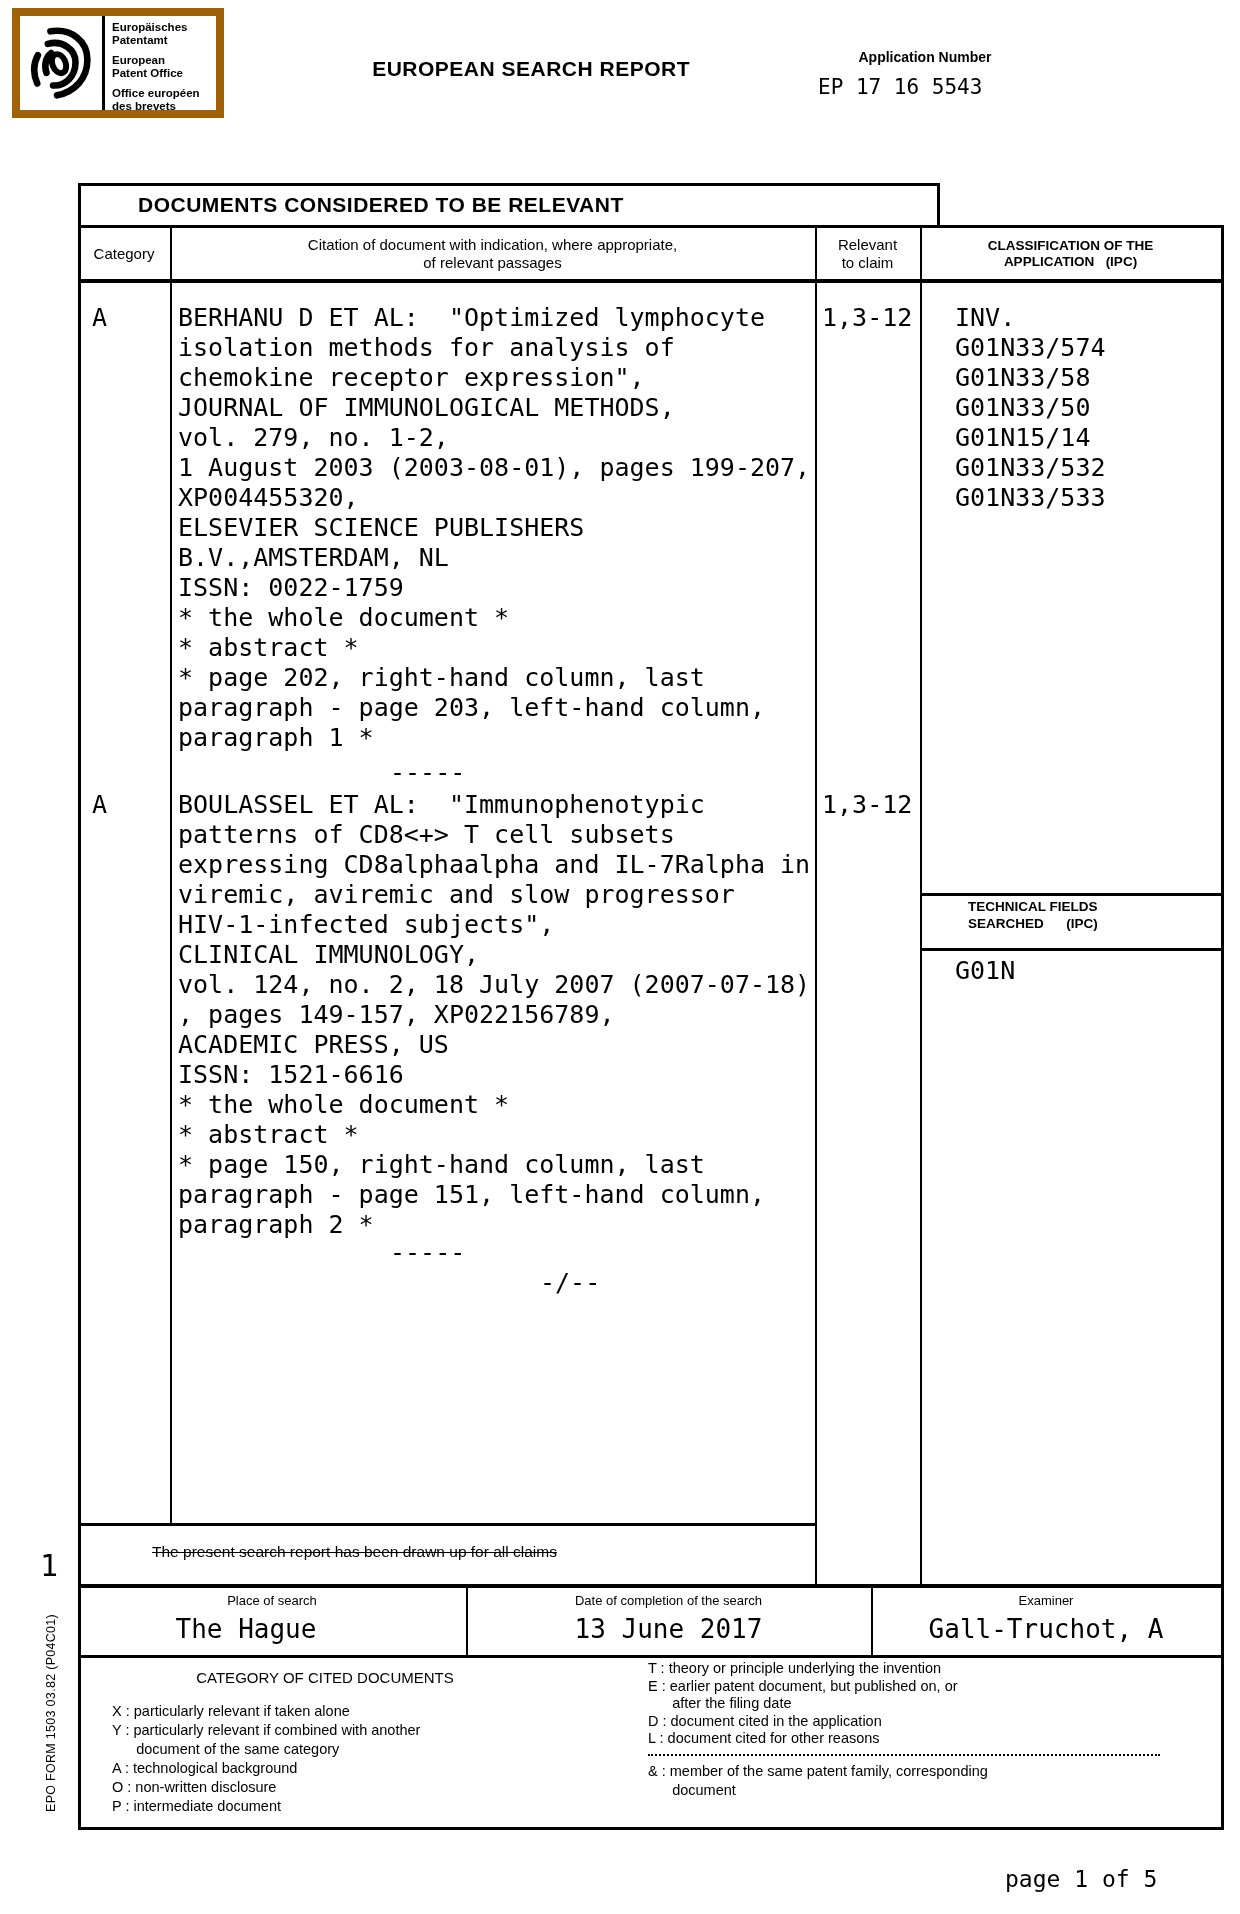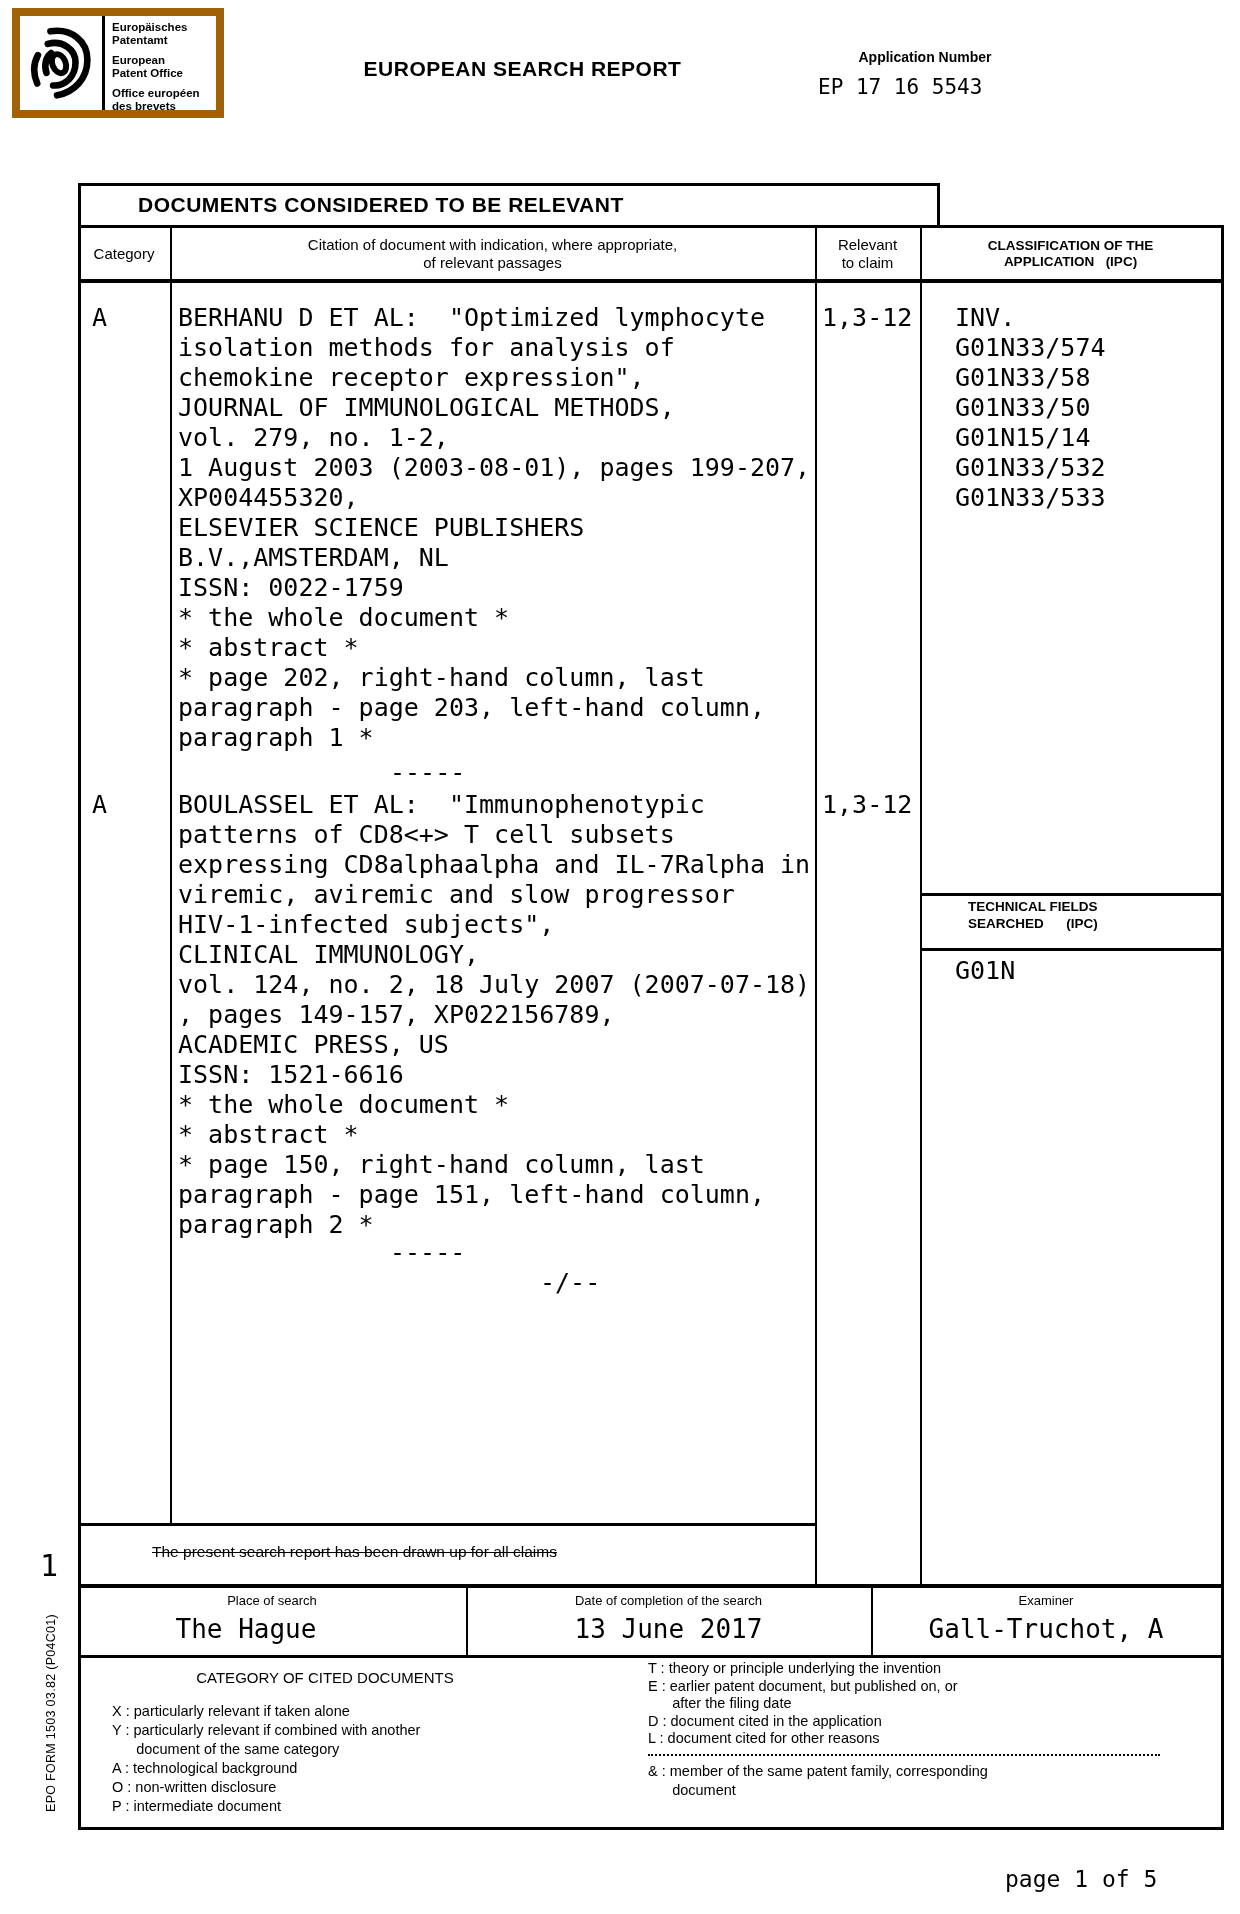--- a/index.html
+++ b/index.html
@@ -9,21 +9,21 @@
   .hl,.vl{position:absolute;background:#000;}
   .mono{font-family:"DejaVu Sans Mono",monospace;}
   .sans{font-family:"Liberation Sans",sans-serif;}
   .pre{white-space:pre;}
   .c{display:flex;align-items:center;justify-content:center;text-align:center;}
   
   .logo-box{position:absolute;left:12px;top:8px;width:196px;height:94px;border:8px solid #a16207;display:flex;}
   .logo-cell{width:82px;border-right:3px solid #000;display:flex;align-items:center;justify-content:center;}
   .logo-text{flex:1;padding:5px 0 0 7px;font-weight:bold;font-size:11.5px;line-height:13px;}
   .lg{margin-bottom:7px;}
-  .report-title{left:355px;top:57px;width:335px;text-align:center;font-weight:bold;font-size:21px;letter-spacing:.5px;}
+  .report-title{left:355px;top:57px;width:335px;text-align:right;font-weight:bold;font-size:21px;letter-spacing:.5px;}
   .app-num-label{left:845px;top:49px;width:160px;text-align:center;font-weight:bold;font-size:14px;}
   .app-num{left:818px;top:75px;font-size:21px;}
   
   .tbl-title{left:138px;top:193px;font-weight:bold;font-size:21px;letter-spacing:.5px;}
   .hdr{font-size:15px;line-height:17.5px;}
   .hdr-b{font-weight:bold;font-size:13.5px;line-height:16px;}
   .cit{font-size:25px;line-height:30px;}
   .small-label{font-size:13px;}
   .val{font-size:26px;}
   .legend{font-size:14.5px;}

